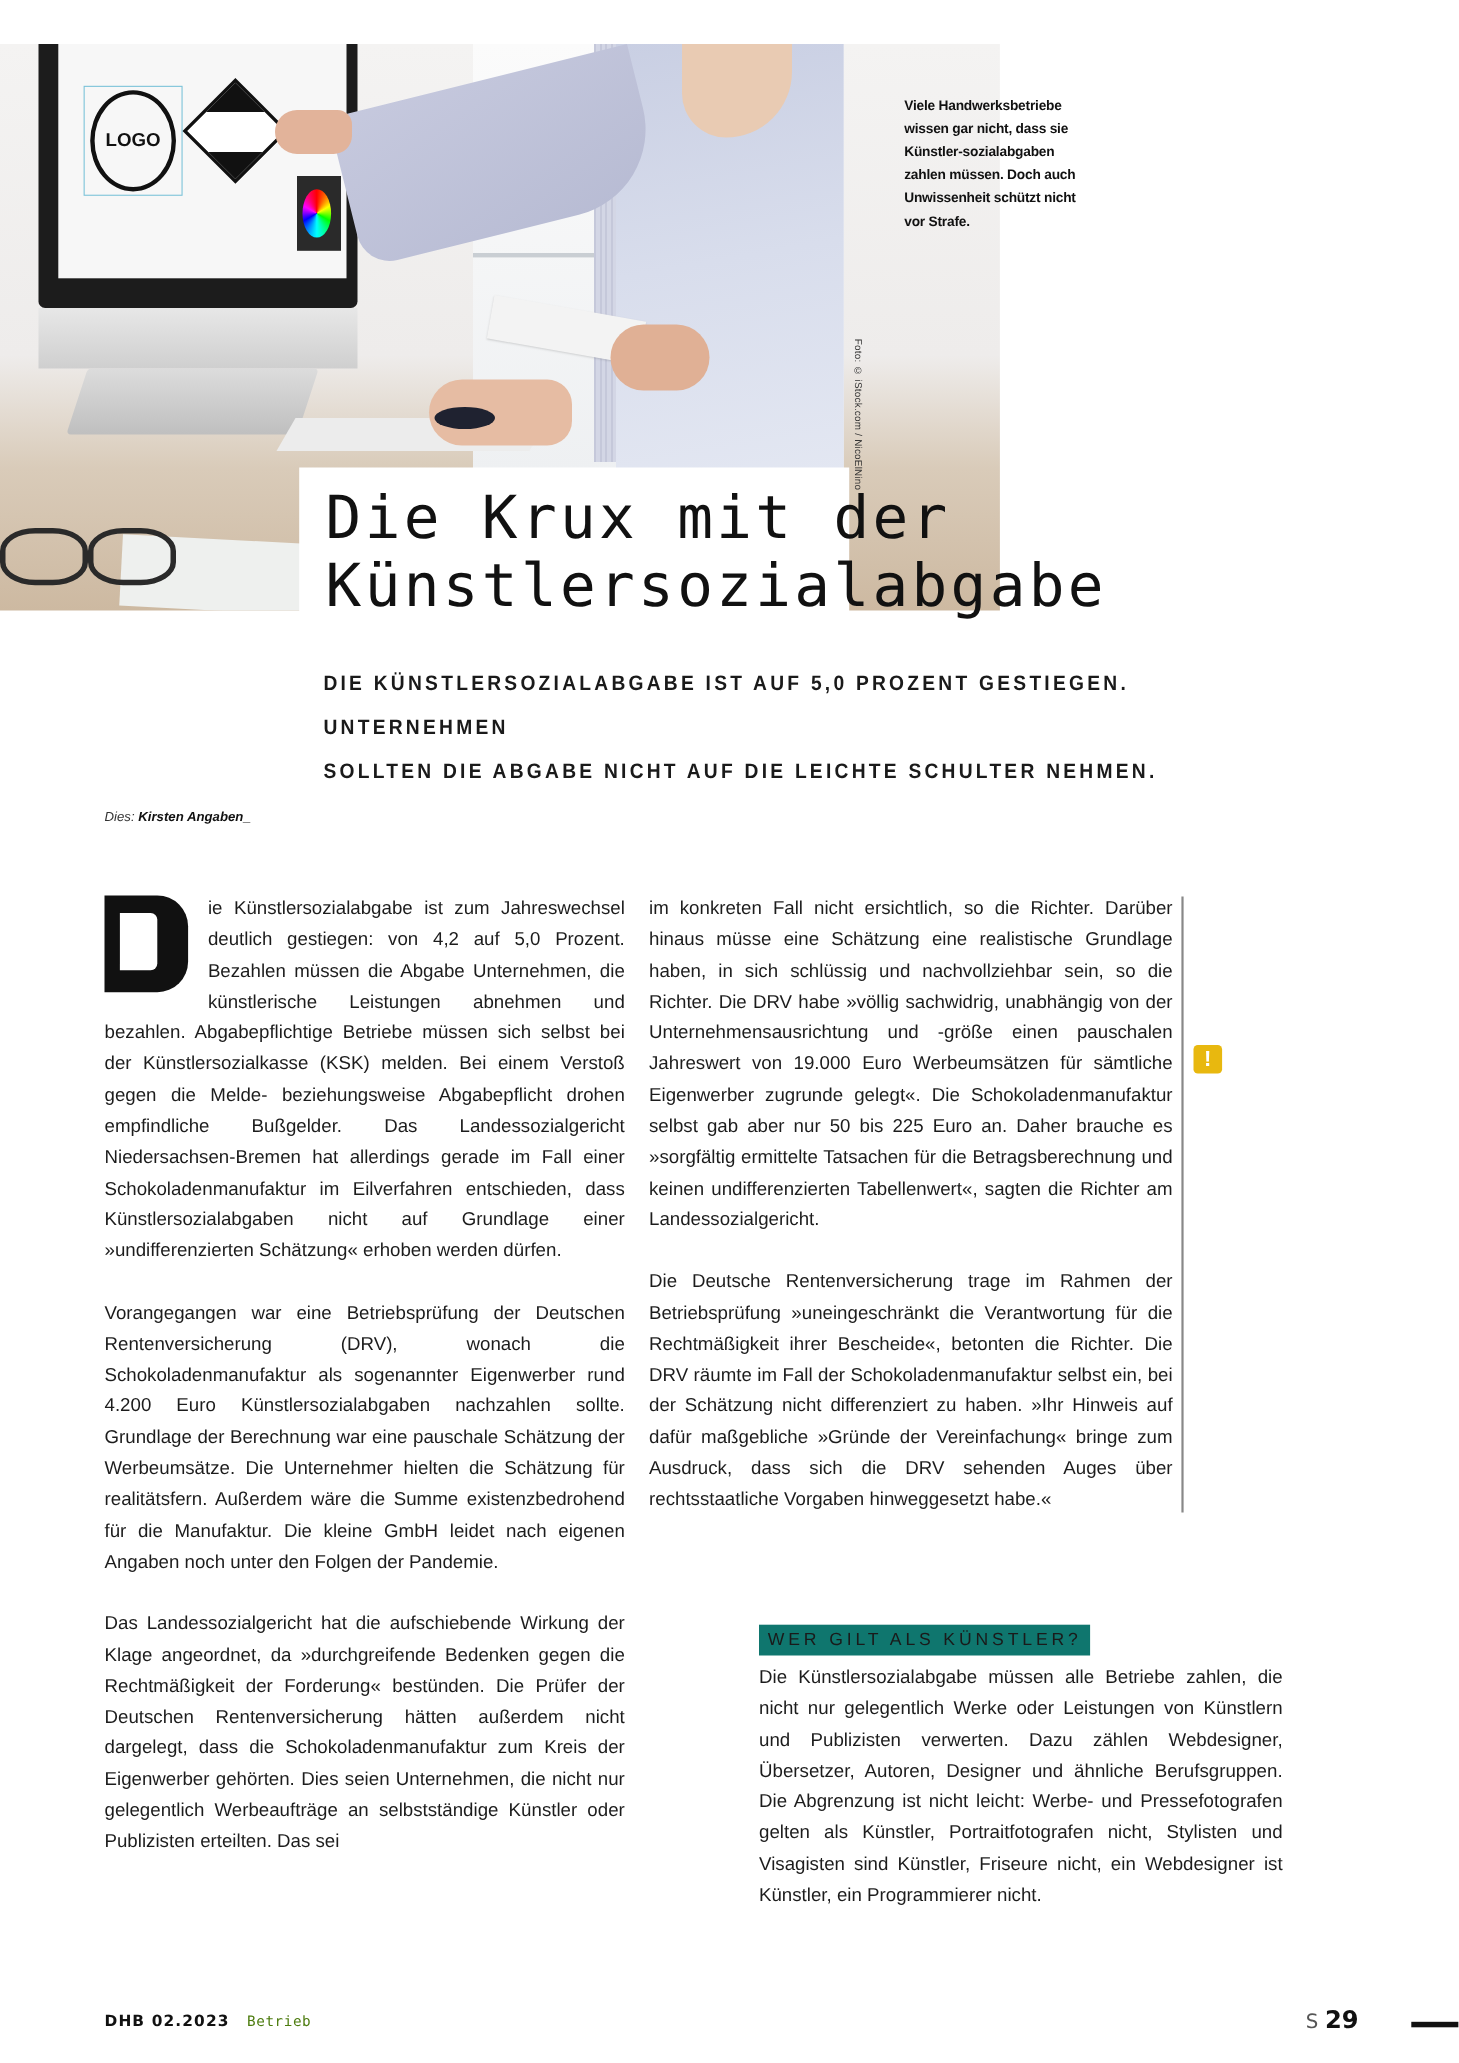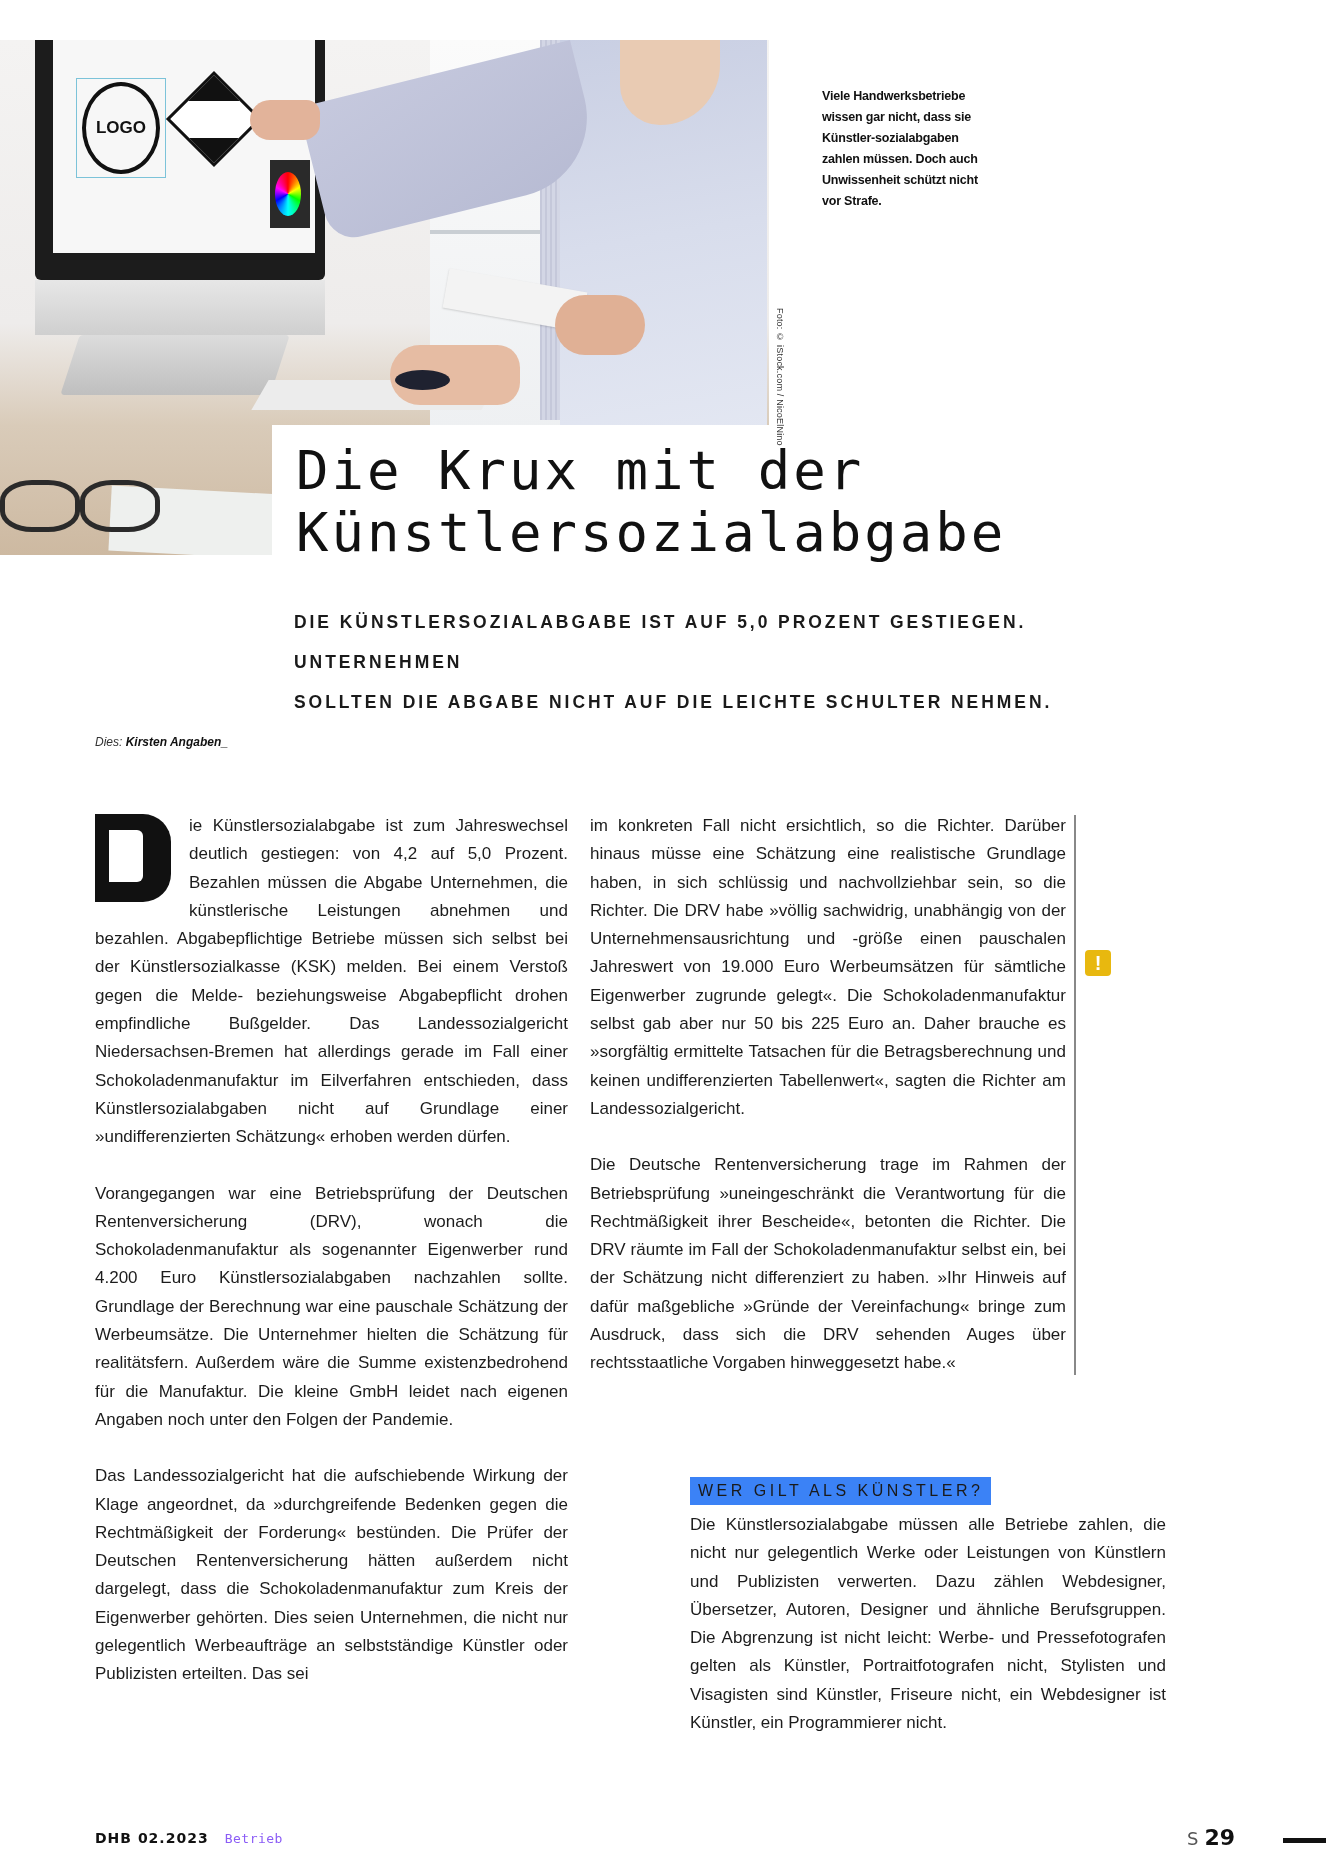--- a/index.html
+++ b/index.html
@@ -1,19 +1,19 @@
 <!DOCTYPE html>
 <html><head>
 <meta charset="utf-8">
 <style>
   html, body { margin:0; padding:0; background:#fff; }
   body { width:1326px; height:1875px; position:relative; overflow:hidden; font-family:"Liberation Sans", sans-serif; color:#1a1a1a; }
 
   
-  .photo { position:absolute; left:0; top:40px; width:769px; height:515px; overflow:hidden;
+  .photo { position:absolute; left:0; top:40px; width:909px; height:515px; overflow:hidden;
     background: linear-gradient(180deg, #f4f3f2 0%, #eeeceb 55%, #d9cbb9 75%, #cdb9a1 100%); }
   .photo .window { position:absolute; left:430px; top:0; width:337px; height:390px; background:linear-gradient(180deg,#fbfbfb,#eef0f2); }
   .photo .window-bar { position:absolute; left:430px; top:190px; width:200px; height:4px; background:#c9ced3; }
   .photo .monitor { position:absolute; left:35px; top:0; width:290px; height:240px; background:#1c1c1c; border-radius:0 0 6px 6px; }
   .photo .screen { position:absolute; left:18px; top:0; width:262px; height:213px; background:#f7f7f7; }
   .photo .monitor-chin { position:absolute; left:35px; top:240px; width:290px; height:55px; background:linear-gradient(180deg,#e7e7e7,#cfcfcf); }
   .photo .stand { position:absolute; left:70px; top:295px; width:210px; height:60px; background:linear-gradient(180deg,#dcdcdc,#bfbfbf); transform:skewX(-18deg); border-radius:4px; }
   .logo-round { position:absolute; left:82px; top:42px; width:70px; height:84px; border:4px solid #111; border-radius:50%; display:flex; align-items:center; justify-content:center; font:bold 17px "Liberation Sans Narrow","Liberation Sans",sans-serif; color:#111; }
   .logo-round .sel { position:absolute; left:-10px; top:-8px; right:-10px; bottom:-8px; border:1px solid #7cc3d9; }
   .logo-diamond { position:absolute; left:180px; top:45px; width:62px; height:62px; border:3px solid #111; transform:rotate(45deg); background:linear-gradient(135deg,#111 0 30%, #fff 30% 72%, #111 72%); }
@@ -49,30 +49,30 @@
   .body { font:17px/28.3px "Liberation Sans Narrow","Liberation Sans",sans-serif; color:#1c1c1c; text-align:justify; hyphens:manual; margin:0; }
   .col1 { position:absolute; left:95px; top:812px; width:473px; }
   .col2 { position:absolute; left:590px; top:812px; width:476px; }
   .col3 { position:absolute; left:690px; top:1477px; width:476px; }
   .col1 p, .col2 p, .col3 p { margin:0 0 28px 0; }
   .dropcap { float:left; width:76px; height:88px; background:#111; border-radius:0 28px 28px 0; margin:0 18px 0 0; position:relative; margin-top:2px; }
   .dropcap i { position:absolute; left:14px; top:16px; width:34px; height:52px; background:#fff; border-radius:0 6px 6px 0; }
 
   .subhead { font:bold 16px/26px "Liberation Sans Narrow","Liberation Sans",sans-serif; letter-spacing:2.4px; color:#1a1a1a; margin:0; }
 
-  .box-head { display:inline-block; background:#3b82f6; padding:0 8px; font:16px/28px "Liberation Sans Narrow","Liberation Sans",sans-serif; letter-spacing:3.5px; color:#1a1a1a; margin-bottom:6px; }
+  .box-head { display:inline-block; background:#0f766e; padding:0 8px; font:16px/28px "Liberation Sans Narrow","Liberation Sans",sans-serif; letter-spacing:3.5px; color:#1a1a1a; margin-bottom:6px; }
 
   .vrule { position:absolute; left:1074px; top:815px; width:2px; height:560px; background:#888; }
 
   .sidenote { position:absolute; left:1085px; top:950px; width:150px; }
   .warn-icon { width:26px; height:26px; background:#e8b80f; border-radius:4px; display:flex; align-items:center; justify-content:center; color:#fff; font:bold 20px "Liberation Sans",sans-serif; }
   .sidenote-text { margin-top:10px; font:14.5px/29px "DejaVu Sans Mono", monospace; color:#444; letter-spacing:0.2px; }
 
   .footer-left { position:absolute; left:95px; top:1830px; font:bold 14px "DejaVu Sans", sans-serif; letter-spacing:1px; color:#111; }
-  .footer-left .sec { font:13px "DejaVu Sans Mono", monospace; font-weight:normal; margin-left:16px; color:#8b5cf6; letter-spacing:0.5px; }
+  .footer-left .sec { font:13px "DejaVu Sans Mono", monospace; font-weight:normal; margin-left:16px; color:#4d7c0f; letter-spacing:0.5px; }
   .footer-right { position:absolute; left:1187px; top:1825px; font:18px "DejaVu Sans", sans-serif; color:#555;text-align:right; }
   .footer-right b { font:bold 22px "DejaVu Sans", sans-serif; color:#111; margin-left:6px; }
   .footer-bar { position:absolute; left:1283px; top:1838px; width:43px; height:5px; background:#111; }
 </style>
 </head>
 <body>
 
 <div class="photo">
   <div class="window"></div>
   <div class="window-bar"></div>

